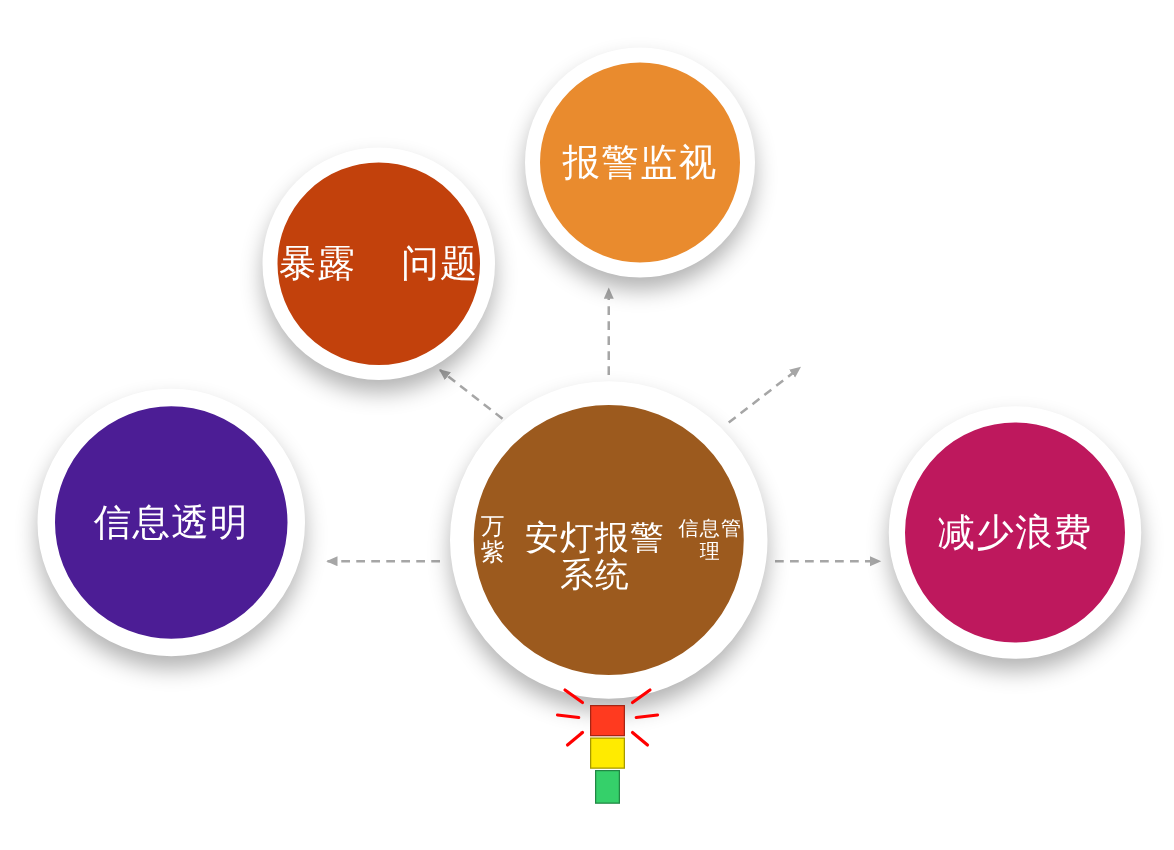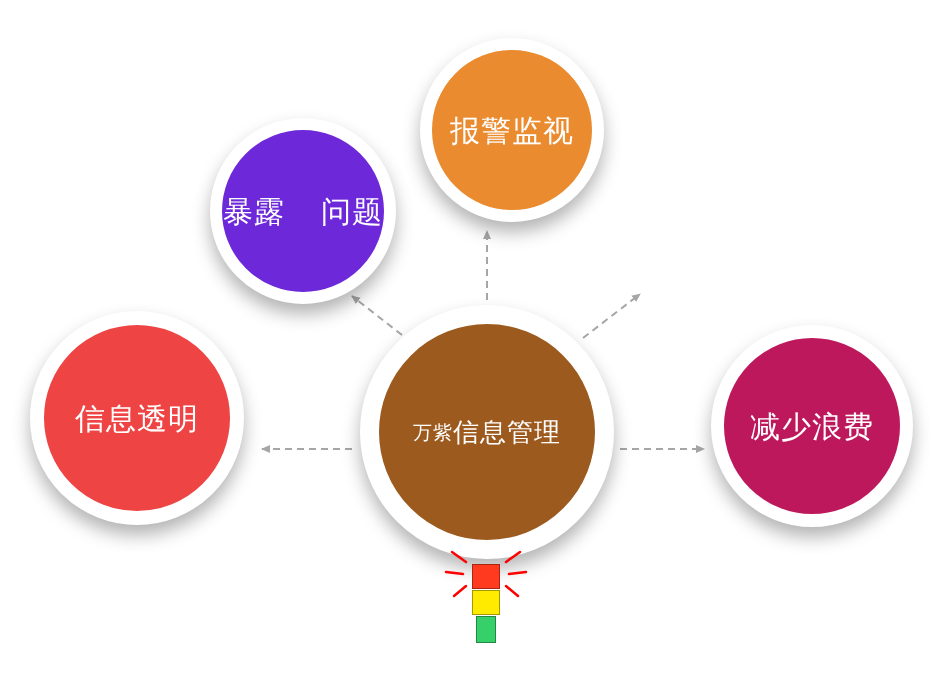--- a/index.html
+++ b/index.html
@@ -25,21 +25,21 @@
   }
   .sat-line{font-size:30px;line-height:1.3;}
   .n-center{left:360px;top:305px;width:254px;height:254px;border-width:19px;}
   .n-red   {left:30px; top:311px;width:214px;height:214px;border-width:14px;}
   .n-teal  {left:210px;top:118px;width:186px;height:186px;border-width:12px;}
   .n-orange{left:420px;top:38px; width:184px;height:184px;border-width:12px;}
   .n-slate {left:629px;top:127px;width:178px;height:178px;border-width:11px;}
   .n-blue  {left:711px;top:325px;width:202px;height:202px;border-width:13px;}
   .ct1{font-size:19px;line-height:1.1;}
   .ct2{font-size:27px;line-height:1.1;margin-top:28px;}
-  .ct3{font-size:26px;line-height:1.1;}
+  .ct3{font-size:16px;line-height:1.1;}
   .andon{position:absolute;left:436px;top:550px;width:100px;height:100px;z-index:2;}
   .rays{position:absolute;left:0;top:0;}
   .lamp{position:absolute;box-sizing:border-box;border:1px solid rgba(0,0,0,.35);}
   .lamp-red   {left:36px;top:14px;width:28px;height:25px;}
   .lamp-yellow{left:36px;top:40px;width:28px;height:25px;}
   .lamp-green {left:40px;top:66px;width:20px;height:27px;}
 </style>
 </head>
 <body>
 
@@ -53,29 +53,30 @@
     </defs>
     <line x1="352" y1="449" x2="262" y2="449" stroke-width="2" stroke-dasharray="7 5" marker-end="url(#ah)" stroke="#A6A6A6"></line>
     <line x1="402" y1="335" x2="352" y2="296" stroke-width="2" stroke-dasharray="7 5" marker-end="url(#ah)" stroke="#A6A6A6"></line>
     <line x1="487" y1="300" x2="487" y2="231" stroke-width="2" stroke-dasharray="7 5" marker-end="url(#ah)" stroke="#A6A6A6"></line>
     <line x1="583" y1="338" x2="640" y2="294" stroke-width="2" stroke-dasharray="7 5" marker-end="url(#ah)" stroke="#A6A6A6"></line>
     <line x1="620" y1="449" x2="704" y2="449" stroke-width="2" stroke-dasharray="7 5" marker-end="url(#ah)" stroke="#A6A6A6"></line>
   </svg>
 
   <div class="node n-center" style="background: rgb(156, 90, 30);">
     <div class="ct1">万紫</div>
+    <div class="ct2">安灯报警系统</div>
     <div class="ct3">信息管理</div>
   </div>
 
-  <div class="node n-red" style="background: #ef4444; text-align: center;">
+  <div class="node n-red" style="background: #4c1d95; text-align: center;">
     <div class="sat-line">信息</div>
     <div class="sat-line">透明</div>
   </div>
 
-  <div class="node n-teal" style="background: #6d28d9; gap: 36px;">
+  <div class="node n-teal" style="background: #c2410c; gap: 36px;">
     <div class="sat-line">暴露</div>
     <div class="sat-line">问题</div>
   </div>
 
   <div class="node n-orange" style="background: rgb(233, 139, 46);">
     <div class="sat-line">报警</div>
     <div class="sat-line">监视</div>
   </div>
 
 

